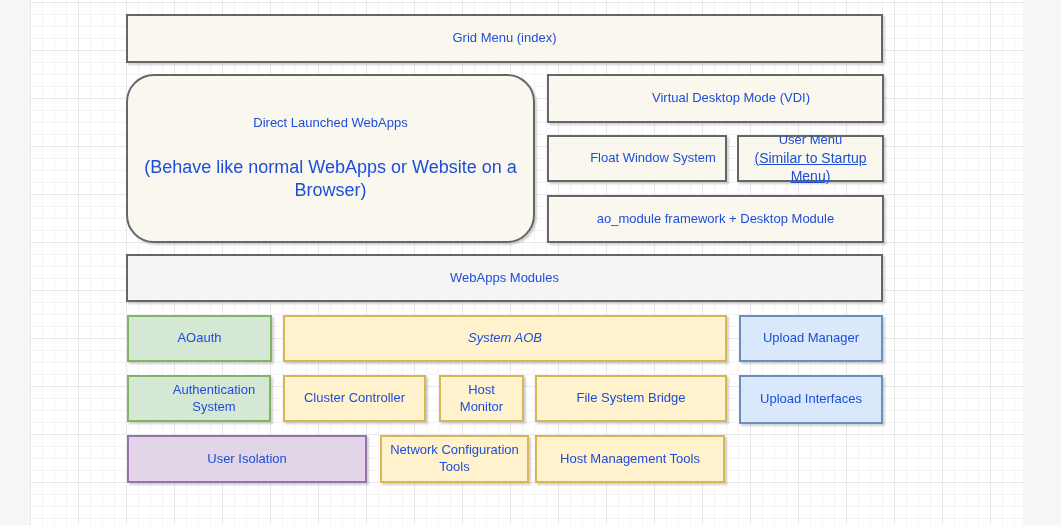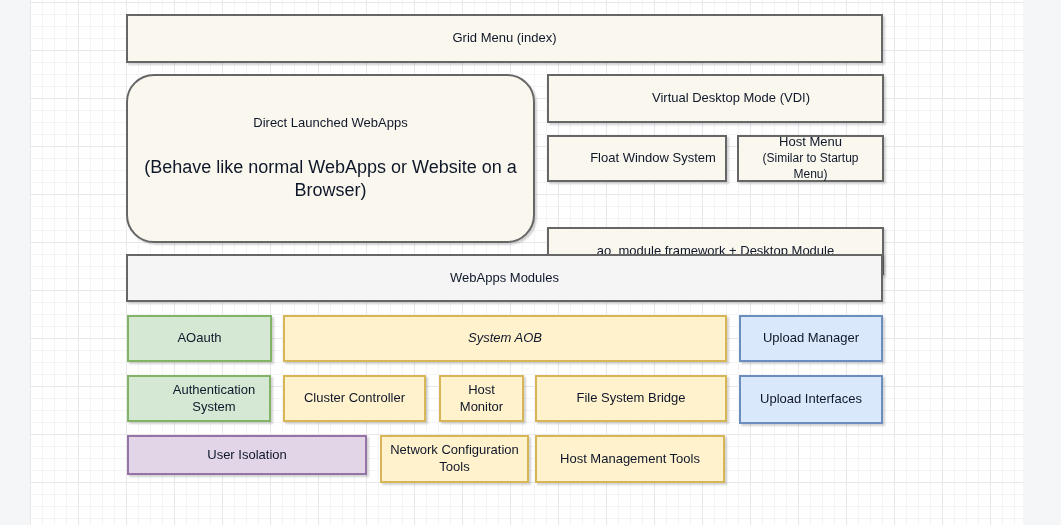--- a/index.html
+++ b/index.html
@@ -32,26 +32,26 @@
     box-sizing:border-box;
     border:2px solid #666666;
     background:#faf8ee;
     display:flex;
     flex-direction:column;
     align-items:center;
     justify-content:center;
     text-align:center;
     font-size:13px;
     line-height:1.3;
-    color:#0f172a;
+    color:#1d4ed8;
     box-shadow:2px 2px 2px 0 rgba(0,0,0,0.18);
     padding:2px 6px;
   }
   .box .sub{font-size:18px;margin-top:24px;}
-  .box .sub-small{font-size:12px;}
+  .box .sub-small{font-size:14px;text-decoration:underline;}
 </style>
 </head>
 <body>
 
 <div class="stage">
   <div class="grid-canvas"></div>
 
   <div class="box" style="left: 126px; top: 14px; width: 757px; height: 49px; background: rgb(250, 248, 238); border-color: rgb(102, 102, 102);">
     <span>Grid Menu (index)</span>
   </div>
@@ -63,25 +63,25 @@
 
   <div class="box" style="left: 547px; top: 74px; width: 337px; height: 49px; background: rgb(250, 248, 238); border-color: rgb(102, 102, 102); padding-left: 37px;">
     <span>Virtual Desktop Mode (VDI)</span>
   </div>
 
   <div class="box" style="left: 547px; top: 135px; width: 180px; height: 47px; background: rgb(250, 248, 238); border-color: rgb(102, 102, 102); padding-left: 38px;">
     <span>Float Window System</span>
   </div>
 
   <div class="box" style="left: 737px; top: 135px; width: 147px; height: 47px; background: rgb(250, 248, 238); border-color: rgb(102, 102, 102);">
-    <span>Host Menu</span>
+    <span>User Menu</span>
     <span class="sub-small">(Similar to Startup Menu)</span>
   </div>
 
-  <div class="box" style="left: 547px; top: 195px; width: 337px; height: 48px; background: rgb(250, 248, 238); border-color: rgb(102, 102, 102); margin-top: 32px;">
+  <div class="box" style="left: 547px; top: 195px; width: 337px; height: 48px; background: rgb(250, 248, 238); border-color: rgb(102, 102, 102);">
     <span>ao_module framework + Desktop Module</span>
   </div>
 
   <div class="box" style="left: 126px; top: 254px; width: 757px; height: 48px; background: rgb(245, 245, 245); border-color: rgb(102, 102, 102);">
     <span>WebApps Modules</span>
   </div>
 
   <div class="box" style="left: 127px; top: 315px; width: 145px; height: 47px; background: rgb(213, 232, 212); border-color: rgb(130, 179, 102);">
     <span>AOauth</span>
   </div>
@@ -107,21 +107,21 @@
   </div>
 
   <div class="box" style="left: 439px; top: 375px; width: 85px; height: 47px; background: rgb(255, 242, 204); border-color: rgb(214, 182, 86);">
     <span>Host Monitor</span>
   </div>
 
   <div class="box" style="left: 739px; top: 375px; width: 144px; height: 49px; background: rgb(218, 232, 252); border-color: rgb(108, 142, 191);">
     <span>Upload Interfaces</span>
   </div>
 
-  <div class="box" style="left: 127px; top: 435px; width: 240px; height: 40px; background: rgb(225, 213, 231); border-color: rgb(150, 115, 166);">
+  <div class="box" style="left: 127px; top: 435px; width: 240px; height: 48px; background: rgb(225, 213, 231); border-color: rgb(150, 115, 166);">
     <span>User Isolation</span>
   </div>
 
   <div class="box" style="left: 380px; top: 435px; width: 149px; height: 48px; background: rgb(255, 242, 204); border-color: rgb(214, 182, 86);">
     <span>Network Configuration Tools</span>
   </div>
 
   <div class="box" style="left: 535px; top: 435px; width: 190px; height: 48px; background: rgb(255, 242, 204); border-color: rgb(214, 182, 86);">
     <span>Host Management Tools</span>
   </div>

